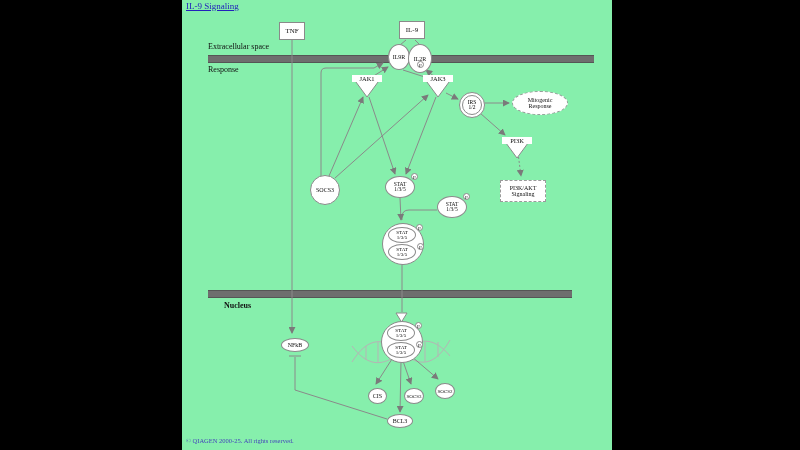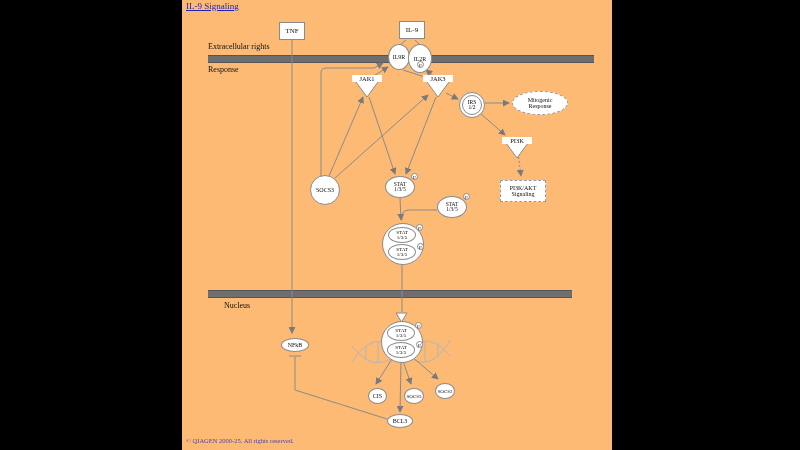--- a/index.html
+++ b/index.html
@@ -1,28 +1,28 @@
 <!DOCTYPE html>
 <html><head>
 <meta charset="utf-8">
 <style>
   html,body{margin:0;padding:0;background:#000;width:800px;height:450px;overflow:hidden;
     font-family:"Liberation Serif","DejaVu Serif",serif;}
   #stage{position:relative;width:800px;height:450px;background:#000;}
-  #canvas{position:absolute;left:182px;top:0;width:430px;height:450px;background:#fdba74;}
+  #canvas{position:absolute;left:182px;top:0;width:430px;height:450px;background:#86efac;}
   .abs{position:absolute;}
   #title-link{left:4px;top:1px;font-size:9px;color:#2222bb;text-decoration:underline;cursor:pointer;}
   #copyright{left:4px;top:437px;font-size:6.5px;color:#4444bb;}
   .membrane{background:#6e6e6e;border-top:1px solid #555;border-bottom:1px solid #555;}
   #cell-membrane{left:26px;top:55px;width:386px;height:6px;}
   #nuclear-membrane{left:26px;top:290px;width:364px;height:6px;}
   .comp-label{font-size:8px;color:#111;}
   #lbl-extracellular{left:26px;top:42px;}
   #lbl-cytoplasm{left:26px;top:65px;}
-  #lbl-nucleus{left:42px;top:301px;}
+  #lbl-nucleus{left:42px;top:301px;font-weight:bold;}
   svg.edges{position:absolute;left:0;top:0;width:430px;height:450px;}
   .node{position:absolute;background:#fff;border:1px solid #8a8a8a;color:#111;
     text-align:center;box-sizing:border-box;display:flex;flex-direction:column;
     align-items:center;justify-content:center;line-height:1;}
   .ellipse{border-radius:50%;}
   .dashedb{border:1px dashed #9a9a9a;}
   .f7{font-size:7px;} .f6{font-size:6px;} .f55{font-size:5.5px;} .f5{font-size:5px;}
   .kinase-label{position:absolute;background:#fff;text-align:center;font-size:6.5px;color:#111;}
   .dbl-outer{position:absolute;border:1px solid #8a8a8a;border-radius:50%;background:#fff;
     display:flex;align-items:center;justify-content:center;}
@@ -36,21 +36,21 @@
     justify-content:center;line-height:1;box-sizing:border-box;}
 </style>
 </head>
 <body>
 
 <div id="stage">
   <div id="canvas">
 
     <a class="abs" id="title-link">IL-9 Signaling</a>
 
-    <div class="abs comp-label" id="lbl-extracellular">Extracellular rights</div>
+    <div class="abs comp-label" id="lbl-extracellular">Extracellular space</div>
     <div class="abs membrane" id="cell-membrane"></div>
     <div class="abs comp-label" id="lbl-cytoplasm">Response</div>
     <div class="abs membrane" id="nuclear-membrane"></div>
     <div class="abs comp-label" id="lbl-nucleus">Nucleus</div>
 
     <svg class="edges">
       <defs>
         <marker id="arr" viewBox="0 0 8 8" refX="7" refY="4" markerWidth="7" markerHeight="7" orient="auto">
           <path d="M0,0 L8,4 L0,8 z" fill="#7a7a7a"></path>
         </marker>

